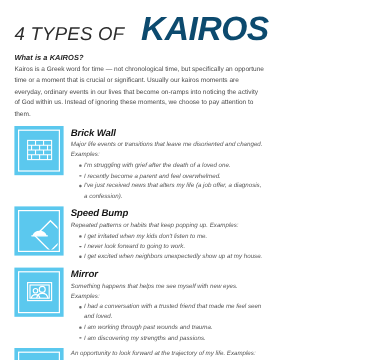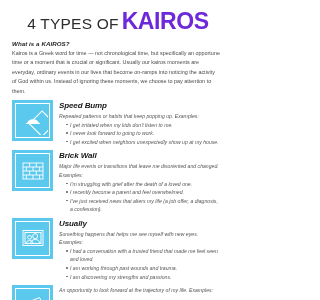--- a/index.html
+++ b/index.html
@@ -20,38 +20,39 @@
     width: 232px;
     height: 300px;
     box-sizing: border-box;
     padding: 6px 8px 0 8px;
   }
 
   
   .title-row {
     display: flex;
     align-items: baseline;
-    justify-content: center;
+    justify-content: space-between;
     gap: 3px;
     margin: 2px 0 0 4px;
+    font-style: italic;
   }
   .title-light {
     font-family: "Liberation Sans", sans-serif;
     font-size: 15.5px;
     font-weight: 300;
     letter-spacing: 0.2px;
     color: #2d2d2d;
     white-space: nowrap;
   }
   .title-bold {
     font-family: "Liberation Sans", sans-serif;
-    font-size: 23px;
+    font-size: 28px;
     font-weight: 700;
     letter-spacing: -0.4px;
-    color: #6d28d9;
+    color: #0c4a6e;
     white-space: nowrap;
   }
 
   
   .intro {
     margin: 5px 4px 0 4px;
   }
   .intro-heading {
     font-size: 6.2px;
     font-weight: 700;
@@ -148,40 +149,20 @@
 <div class="page">
 
   <div class="title-row">
     <span class="title-light">4 TYPES OF</span>
     <span class="title-bold">KAIROS</span>
   </div>
 
   <div class="intro">
     <div class="intro-heading">What is a KAIROS?</div>
     <div class="intro-body">Kairos is a Greek word for time — not chronological time, but specifically an opportune time or a moment that is crucial or significant. Usually our kairos moments are everyday, ordinary events in our lives that become on-ramps into noticing the activity of God within us. Instead of ignoring these moments, we choose to pay attention to them.</div>
-  </div>
-
-  <div class="section">
-    <div class="icon-box">
-      <div class="icon-inner">
-        <svg width="30" height="30" viewBox="0 0 30 30">
-          <rect x="15" y="2.2" width="18" height="18" fill="none" stroke="#ffffff" stroke-width="1.1" transform="rotate(45 15 15)"></rect>
-          <path d="M8.5 18.5 L21.5 18.5 M9.6 18.5 a5.6 5 0 0 1 10.8 0" fill="#ffffff" stroke="#ffffff" stroke-width="1.1" stroke-linecap="round"></path>
-        </svg>
-      </div>
-    </div>
-    <div class="section-body">
-      <div class="section-title">Speed Bump</div>
-      <div class="section-lead">Repeated patterns or habits that keep popping up. Examples:</div>
-      <ul class="bullets">
-        <li>I get irritated when my kids don't listen to me.</li>
-        <li>I never look forward to going to work.</li>
-        <li>I get excited when neighbors unexpectedly show up at my house.</li>
-      </ul>
-    </div>
   </div>
 
   <div class="section">
     <div class="icon-box">
       <div class="icon-inner">
         <svg width="30" height="30" viewBox="0 0 30 30">
           <g stroke="#ffffff" stroke-width="0.9" fill="none">
             <rect x="5" y="7" width="20" height="16"></rect>
             <line x1="5" y1="11" x2="25" y2="11"></line>
             <line x1="5" y1="15" x2="25" y2="15"></line>
@@ -208,33 +189,53 @@
         <li>I recently become a parent and feel overwhelmed.</li>
         <li>I've just received news that alters my life (a job offer, a diagnosis, a confession).</li>
       </ul>
     </div>
   </div>
 
   <div class="section">
     <div class="icon-box">
       <div class="icon-inner">
         <svg width="30" height="30" viewBox="0 0 30 30">
+          <rect x="15" y="2.2" width="18" height="18" fill="none" stroke="#ffffff" stroke-width="1.1" transform="rotate(45 15 15)"></rect>
+          <path d="M8.5 18.5 L21.5 18.5 M9.6 18.5 a5.6 5 0 0 1 10.8 0" fill="#ffffff" stroke="#ffffff" stroke-width="1.1" stroke-linecap="round"></path>
+        </svg>
+      </div>
+    </div>
+    <div class="section-body">
+      <div class="section-title">Speed Bump</div>
+      <div class="section-lead">Repeated patterns or habits that keep popping up. Examples:</div>
+      <ul class="bullets">
+        <li>I get irritated when my kids don't listen to me.</li>
+        <li>I never look forward to going to work.</li>
+        <li>I get excited when neighbors unexpectedly show up at my house.</li>
+      </ul>
+    </div>
+  </div>
+
+  <div class="section">
+    <div class="icon-box">
+      <div class="icon-inner">
+        <svg width="30" height="30" viewBox="0 0 30 30">
           <g stroke="#ffffff" stroke-width="0.95" fill="none">
             <rect x="5" y="7.5" width="20" height="15"></rect>
             <rect x="7" y="9.5" width="16" height="11"></rect>
             <circle cx="17.2" cy="13.2" r="2.5"></circle>
             <path d="M12.6 20.5 a4.7 4.7 0 0 1 9.3 0"></path>
             <circle cx="11.6" cy="14.3" r="1.9"></circle>
             <path d="M8.1 20.5 a3.6 3.6 0 0 1 7.1 0"></path>
           </g>
         </svg>
       </div>
     </div>
     <div class="section-body">
-      <div class="section-title">Usually</div>
+      <div class="section-title">Mirror</div>
       <div class="section-lead">Something happens that helps me see myself with new eyes. Examples:</div>
       <ul class="bullets">
         <li>I had a conversation with a trusted friend that made me feel seen and loved.</li>
         <li>I am working through past wounds and trauma.</li>
         <li>I am discovering my strengths and passions.</li>
       </ul>
     </div>
   </div>
 
   <div class="section">

